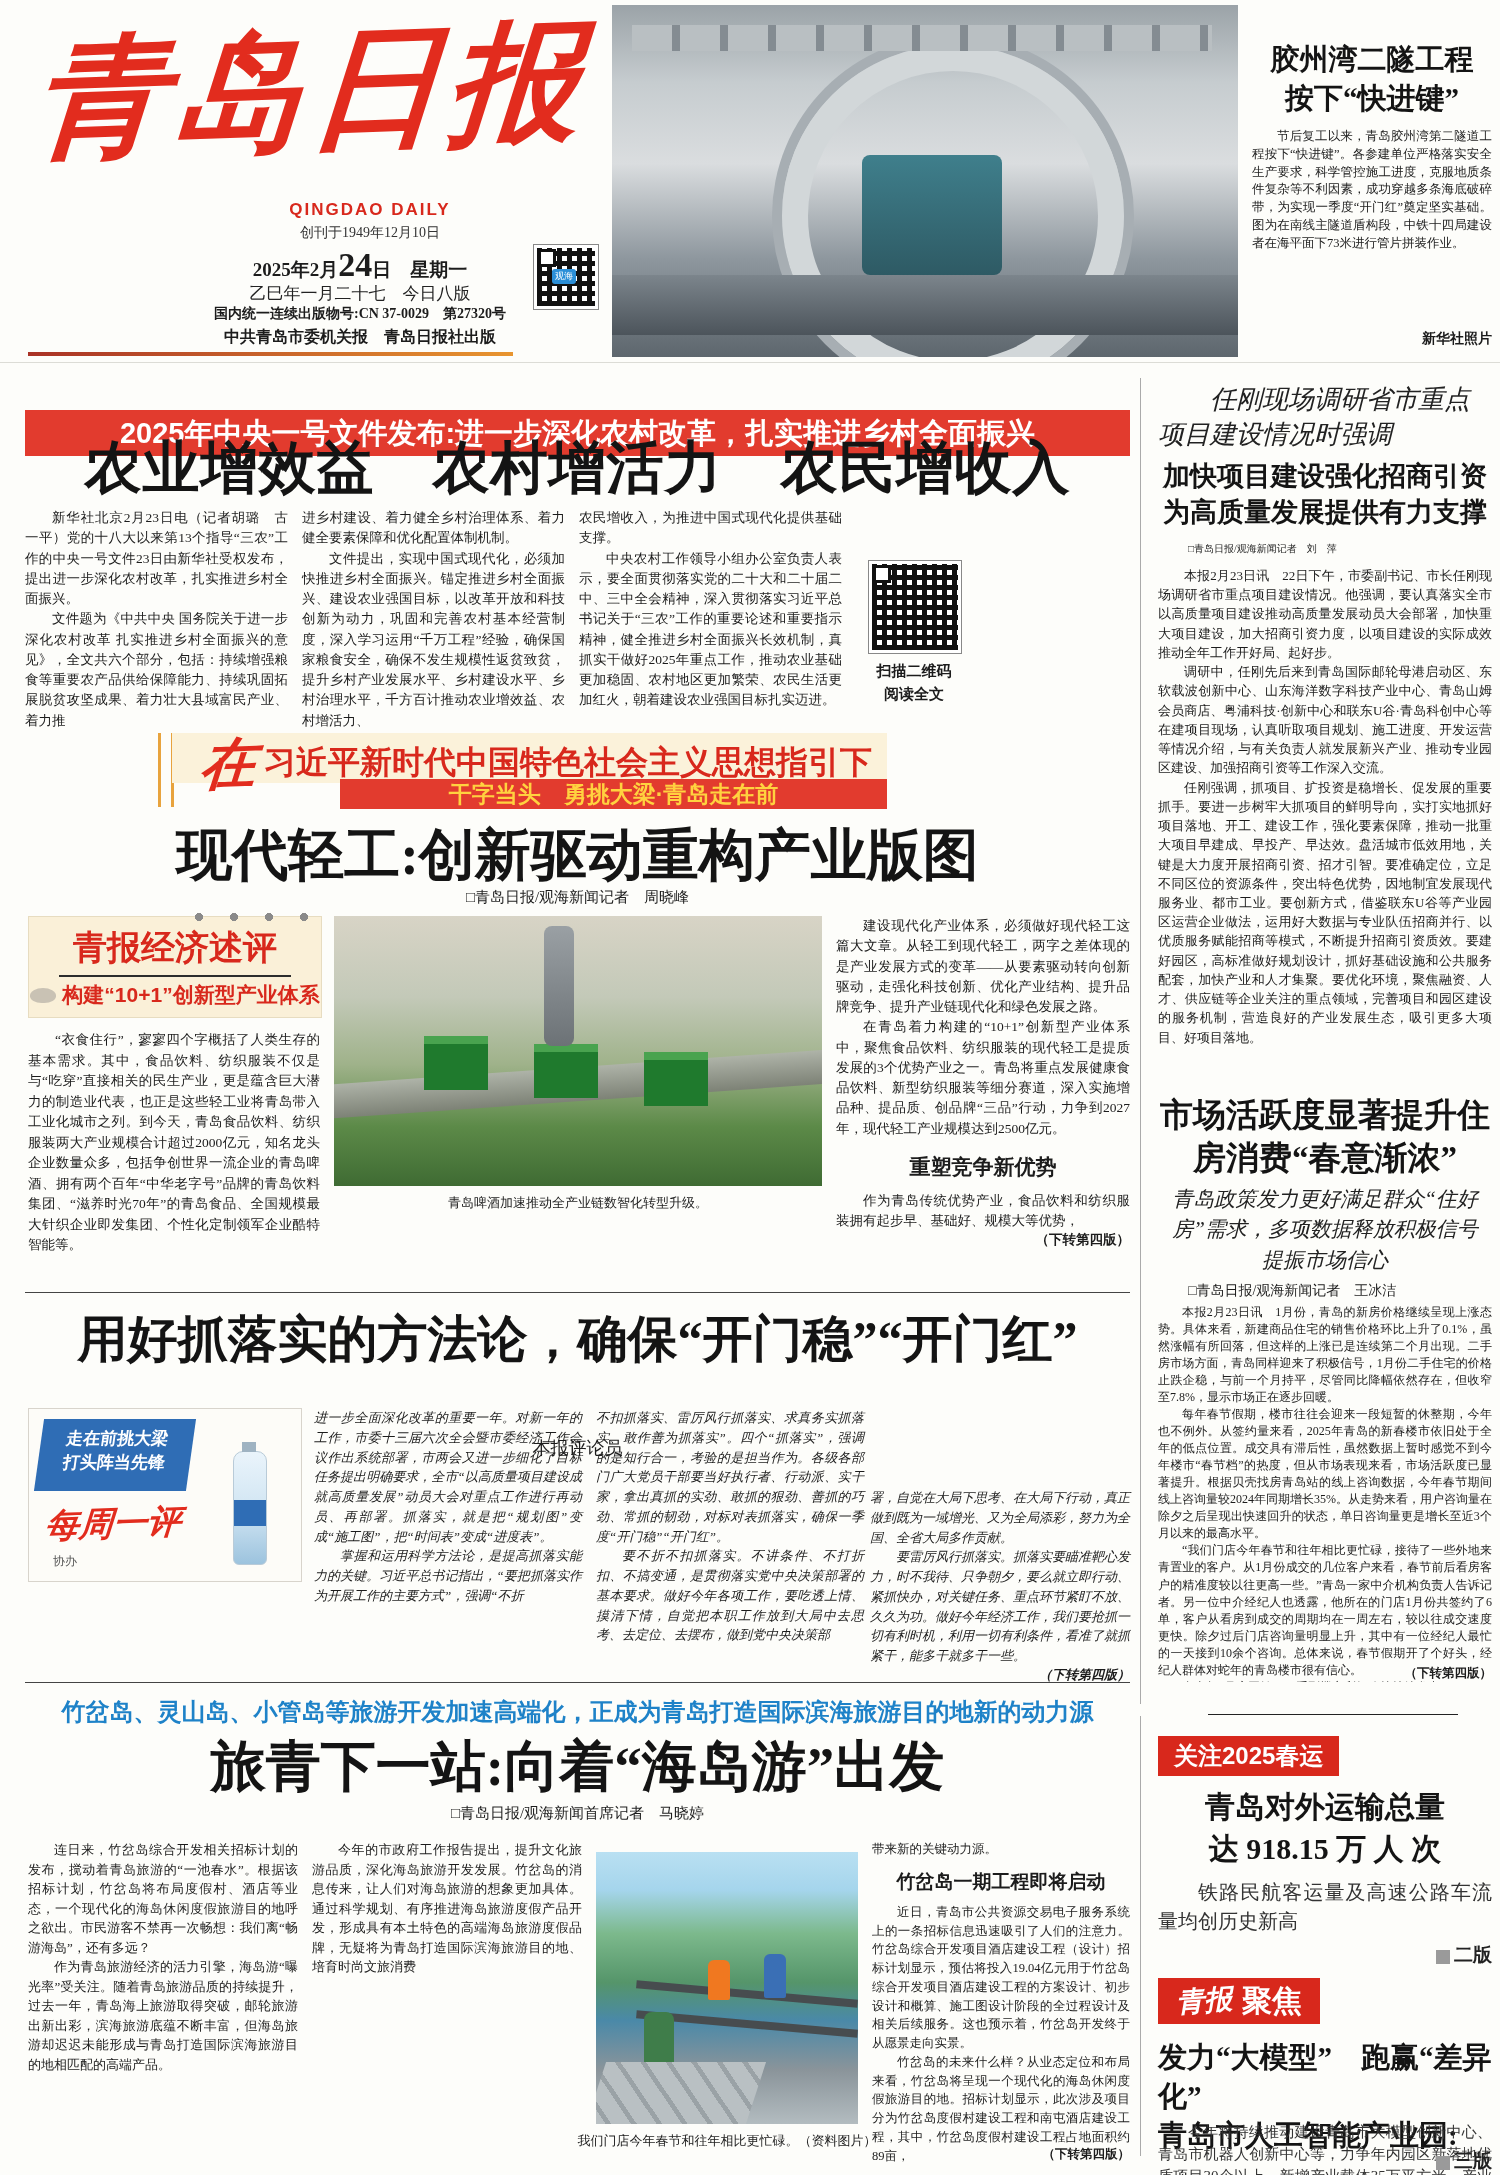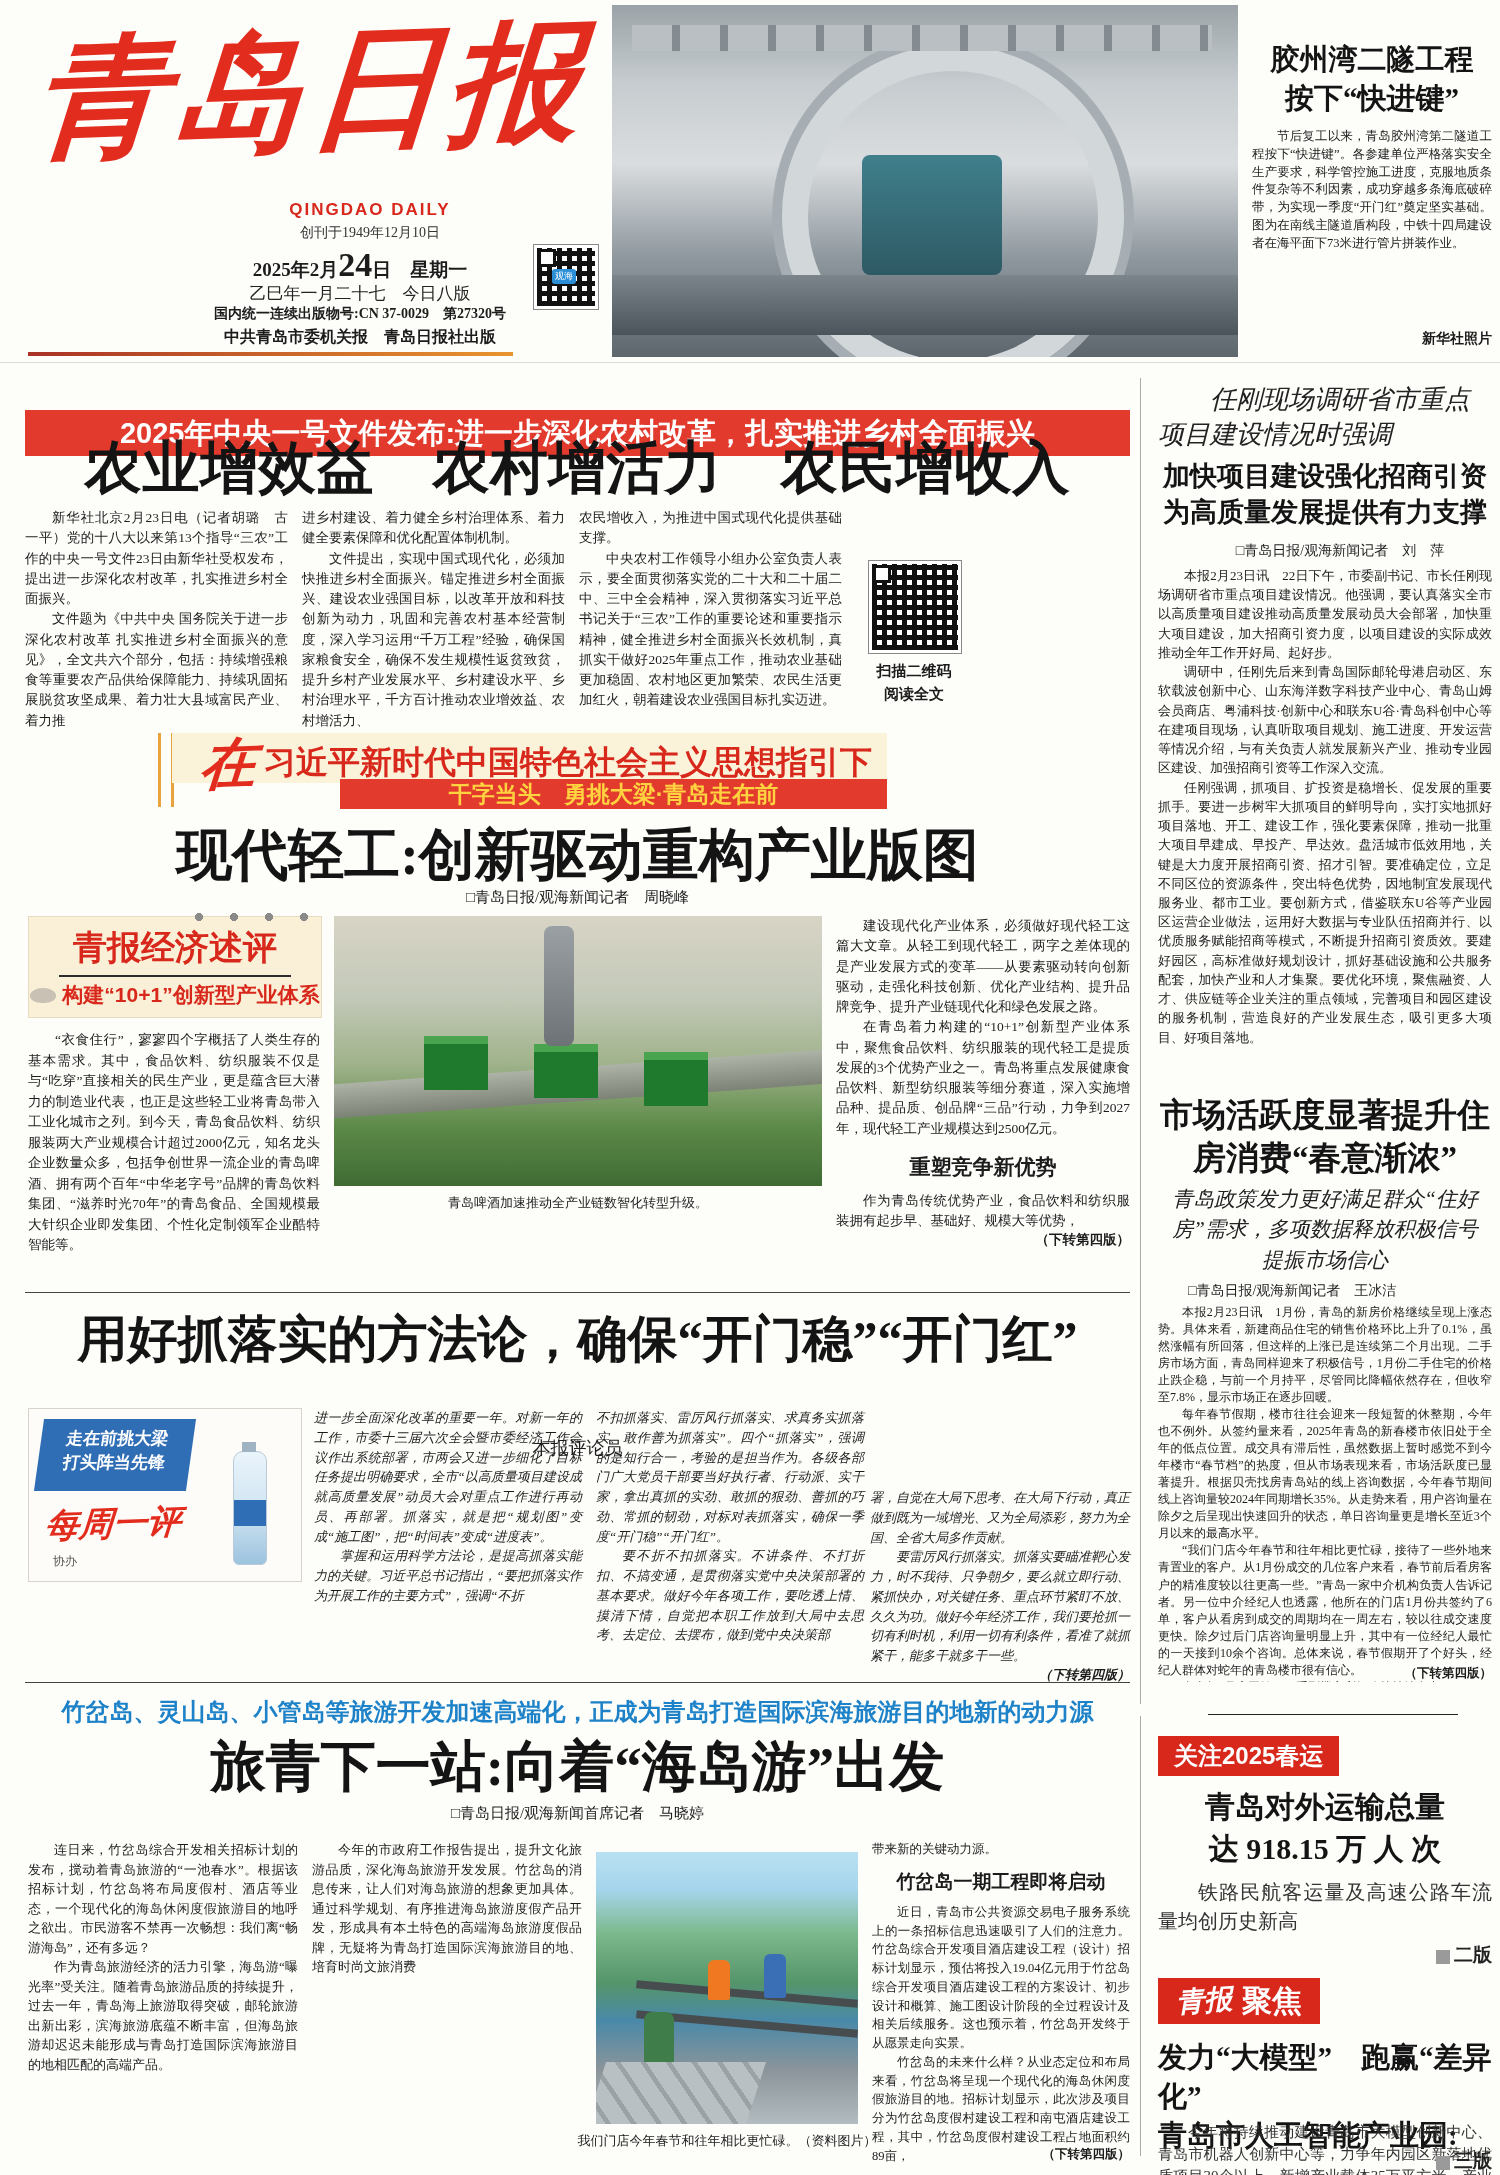--- a/index.html
+++ b/index.html
@@ -201,21 +201,21 @@
         <p>竹岔岛的未来什么样？从业态定位和布局来看，竹岔岛将呈现一个现代化的海岛休闲度假旅游目的地。招标计划显示，此次涉及项目分为竹岔岛度假村建设工程和南屯酒店建设工程，其中，竹岔岛度假村建设工程占地面积约89亩，</p>
       </div>
     <div class="jump" style="font-size:12.5px;margin-top:-19px;">（下转第四版）</div>
   </div>
 
   <div class="abs" style="left:1140px;top:378px;width:1px;height:1326px;background:#aaa;"></div>
   <div class="abs" style="left:1140px;top:1716px;width:1px;height:440px;background:#aaa;"></div>
 
   <div class="abs kai" style="left:1158px;top:382px;width:334px;font-size:26px;line-height:1.35;text-indent:2em;color:#222;">任刚现场调研省市重点项目建设情况时强调</div>
   <div class="abs ctr headline" style="left:1158px;top:458px;width:334px;font-size:27px;line-height:1.35;">加快项目建设强化招商引资为高质量发展提供有力支撑</div>
-  <div class="abs" style="left:1188px;top:542px;width:304px;font-size:14px;text-align:center;">□青岛日报/观海新闻记者　刘　萍</div>
+  <div class="abs" style="left:1188px;top:542px;width:304px;font-size:10px;">□青岛日报/观海新闻记者　刘　萍</div>
   <div class="abs body-text" style="left:1158px;top:566px;width:334px;font-size:13px;line-height:1.48;max-height:520px;overflow:hidden;">
       <p>本报2月23日讯　22日下午，市委副书记、市长任刚现场调研省市重点项目建设情况。他强调，要认真落实全市以高质量项目建设推动高质量发展动员大会部署，加快重大项目建设，加大招商引资力度，以项目建设的实际成效推动全年工作开好局、起好步。</p>
       <p>调研中，任刚先后来到青岛国际邮轮母港启动区、东软载波创新中心、山东海洋数字科技产业中心、青岛山姆会员商店、粤浦科技·创新中心和联东U谷·青岛科创中心等在建项目现场，认真听取项目规划、施工进度、开发运营等情况介绍，与有关负责人就发展新兴产业、推动专业园区建设、加强招商引资等工作深入交流。</p>
       <p>任刚强调，抓项目、扩投资是稳增长、促发展的重要抓手。要进一步树牢大抓项目的鲜明导向，实打实地抓好项目落地、开工、建设工作，强化要素保障，推动一批重大项目早建成、早投产、早达效。盘活城市低效用地，关键是大力度开展招商引资、招才引智。要准确定位，立足不同区位的资源条件，突出特色优势，因地制宜发展现代服务业、都市工业。要创新方式，借鉴联东U谷等产业园区运营企业做法，运用好大数据与专业队伍招商并行、以优质服务赋能招商等模式，不断提升招商引资质效。要建好园区，高标准做好规划设计，抓好基础设施和公共服务配套，加快产业和人才集聚。要优化环境，聚焦融资、人才、供应链等企业关注的重点领域，完善项目和园区建设的服务机制，营造良好的产业发展生态，吸引更多大项目、好项目落地。</p>
     </div>
 
   <div class="abs kai ctr" style="left:1164px;top:1184px;width:322px;font-size:21px;line-height:1.45;color:#222;">青岛政策发力更好满足群众“住好房”需求，多项数据释放积极信号提振市场信心</div>
   <div class="abs ctr headline" style="left:1158px;top:1094px;width:334px;font-size:33px;line-height:1.3;">市场活跃度显著提升住房消费“春意渐浓”</div>
   <div class="abs" style="left:1188px;top:1282px;width:304px;font-size:14px;">□青岛日报/观海新闻记者　王冰洁</div>
   <div class="abs" style="left:1158px;top:1304px;width:334px;">

